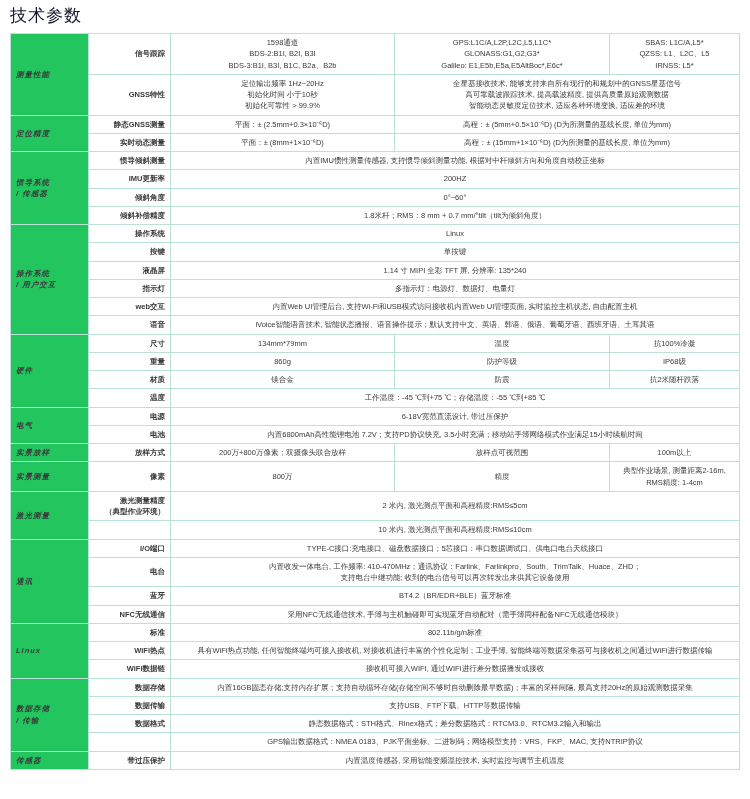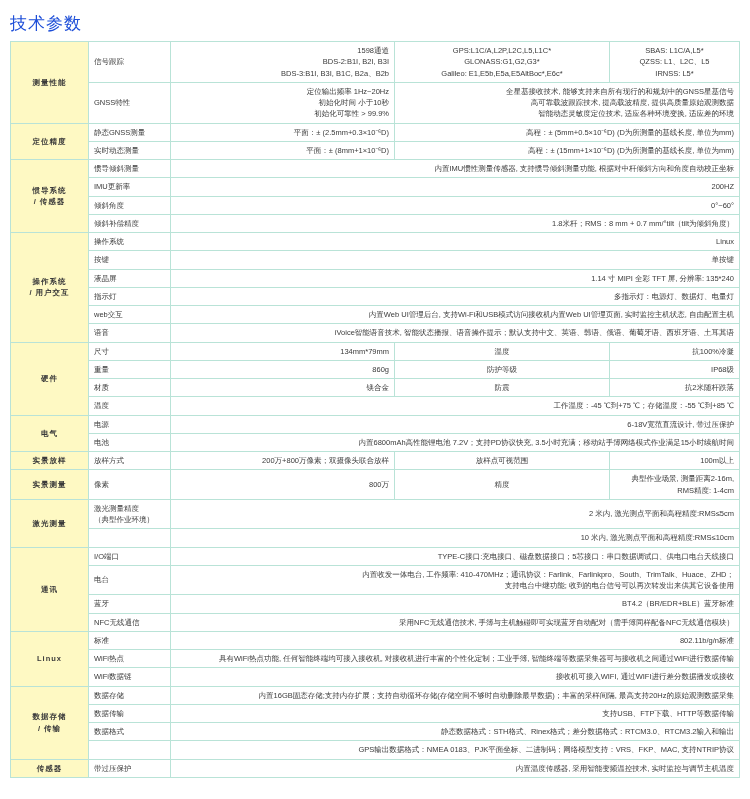--- a/index.html
+++ b/index.html
@@ -8,58 +8,59 @@
     background: #ffffff;
   }
   body {
     width: 750px;
     height: 799px;
     font-family: "Liberation Sans", sans-serif;
     color: #333;
     overflow: hidden;
   }
   .page-title {
-    color: #1d4ed8;
+    color: #0f172a;
     font-size: 17px;
-    padding: 12px 0 6px 10px;
+    padding: 4px 0 6px 10px;
     letter-spacing: 1px;
   }
   table.spec {
     border-collapse: collapse;
     width: 730px;
     margin: 0 10px;
     table-layout: fixed;
   }
   table.spec td {
     border: 1px solid #b9e3d7;
     font-size: 7.5px;
     line-height: 1.5;
     padding: 3px 5px;
     vertical-align: middle;
     color: #3a3a3a;
     word-break: break-word;
   }
   td.cat {
-    background: #fef9c3;
+    background: #22c55e;
     color: #1a8f75;
     font-size: 9.5px;
     font-weight: bold;
-    text-align: center;
     width: 78px;
     letter-spacing: 1px;
     line-height: 1.4;
+    font-style: italic;
   }
   td.sub {
-    text-align: left;
+    text-align: right;
     width: 82px;
     color: #444;
     font-size: 8px;
+    font-weight: bold;
   }
   td.val {
-    text-align: right;
+    text-align: center;
   }
   td.c {
     text-align: center;
     margin-top: 37px;
   }
 </style>
 </head>
 <body>
 
 <div class="page-title">技术参数</div>

